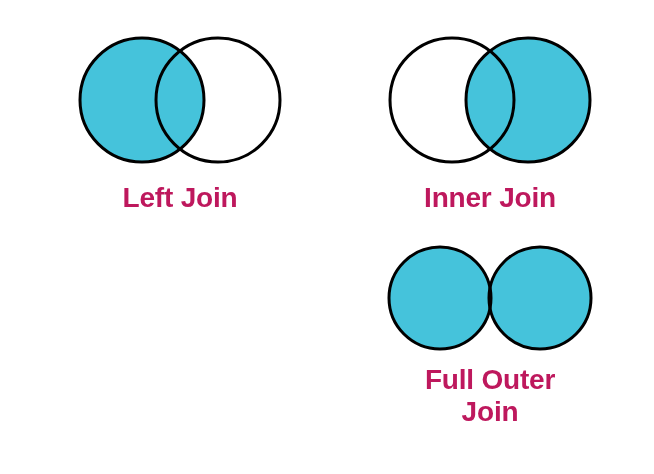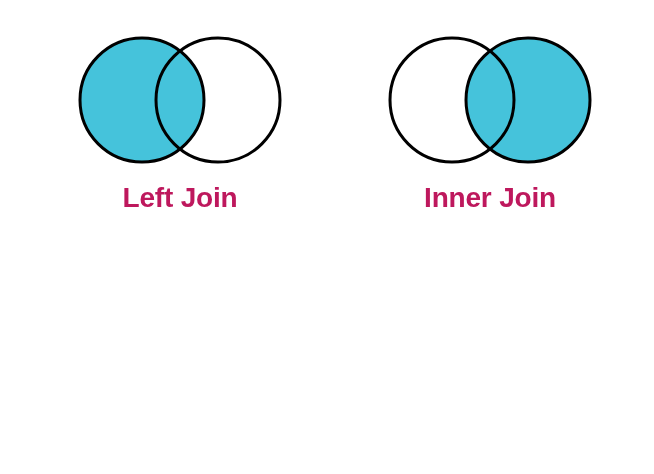--- a/index.html
+++ b/index.html
@@ -97,14 +97,26 @@
         <circle cx="82" cy="72" r="62" fill="#45c3db"></circle>
       </g>
 
       <circle cx="82" cy="72" r="62" fill="none" stroke="#000000" stroke-width="3"></circle>
       <circle cx="158" cy="72" r="62" fill="none" stroke="#000000" stroke-width="3"></circle>
     </svg>
     <div class="venn-label">Inner Join</div>
   </div>
 
 
+  <div class="panel panel-br">
+    <svg class="venn" width="240" height="122" viewBox="0 0 240 122">
+
+      <circle cx="70" cy="60" r="51" fill="#45c3db"></circle>
+      <circle cx="170" cy="60" r="51" fill="#45c3db"></circle>
+
+      <circle cx="70" cy="60" r="51" fill="none" stroke="#000000" stroke-width="3"></circle>
+      <circle cx="170" cy="60" r="51" fill="none" stroke="#000000" stroke-width="3"></circle>
+    </svg>
+    <div class="venn-label label-tall">Full Outer
+Join</div>
+  </div>
 
 </div>
 
 </body></html>

